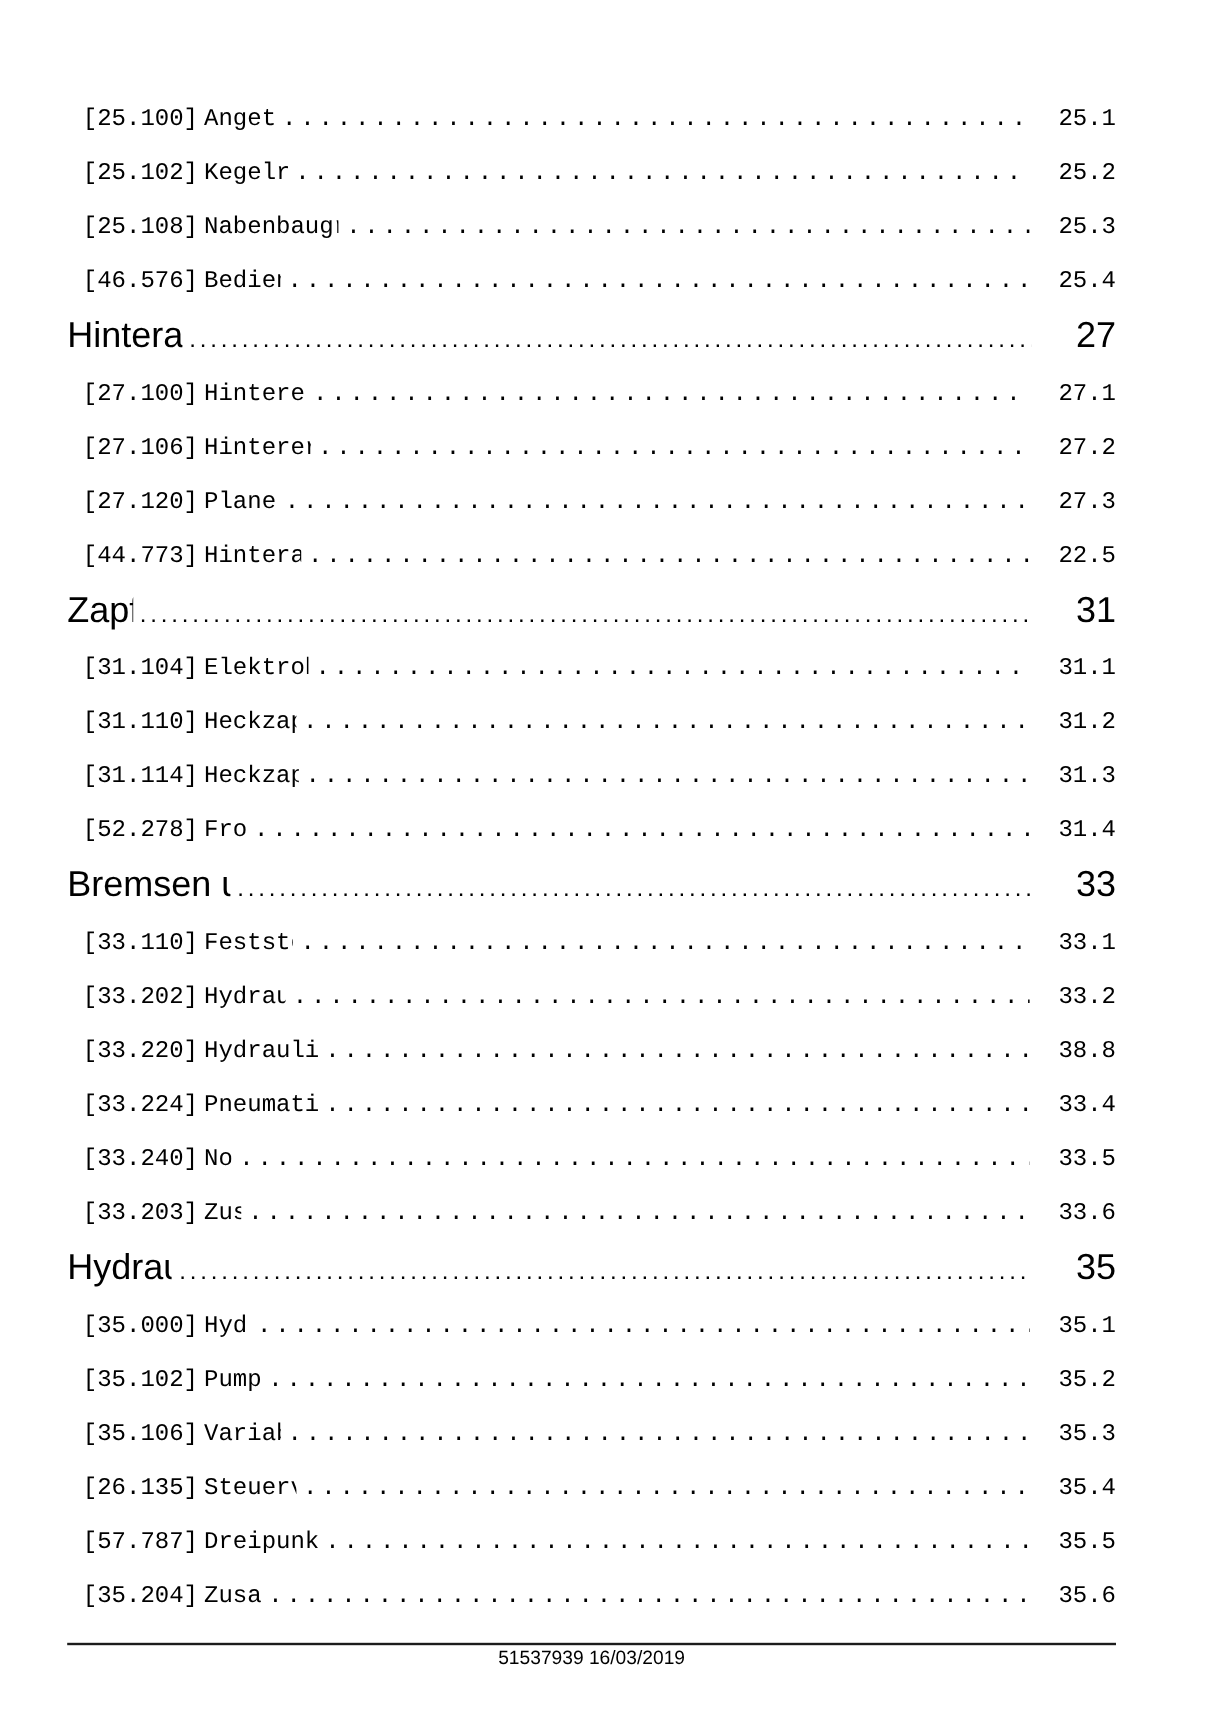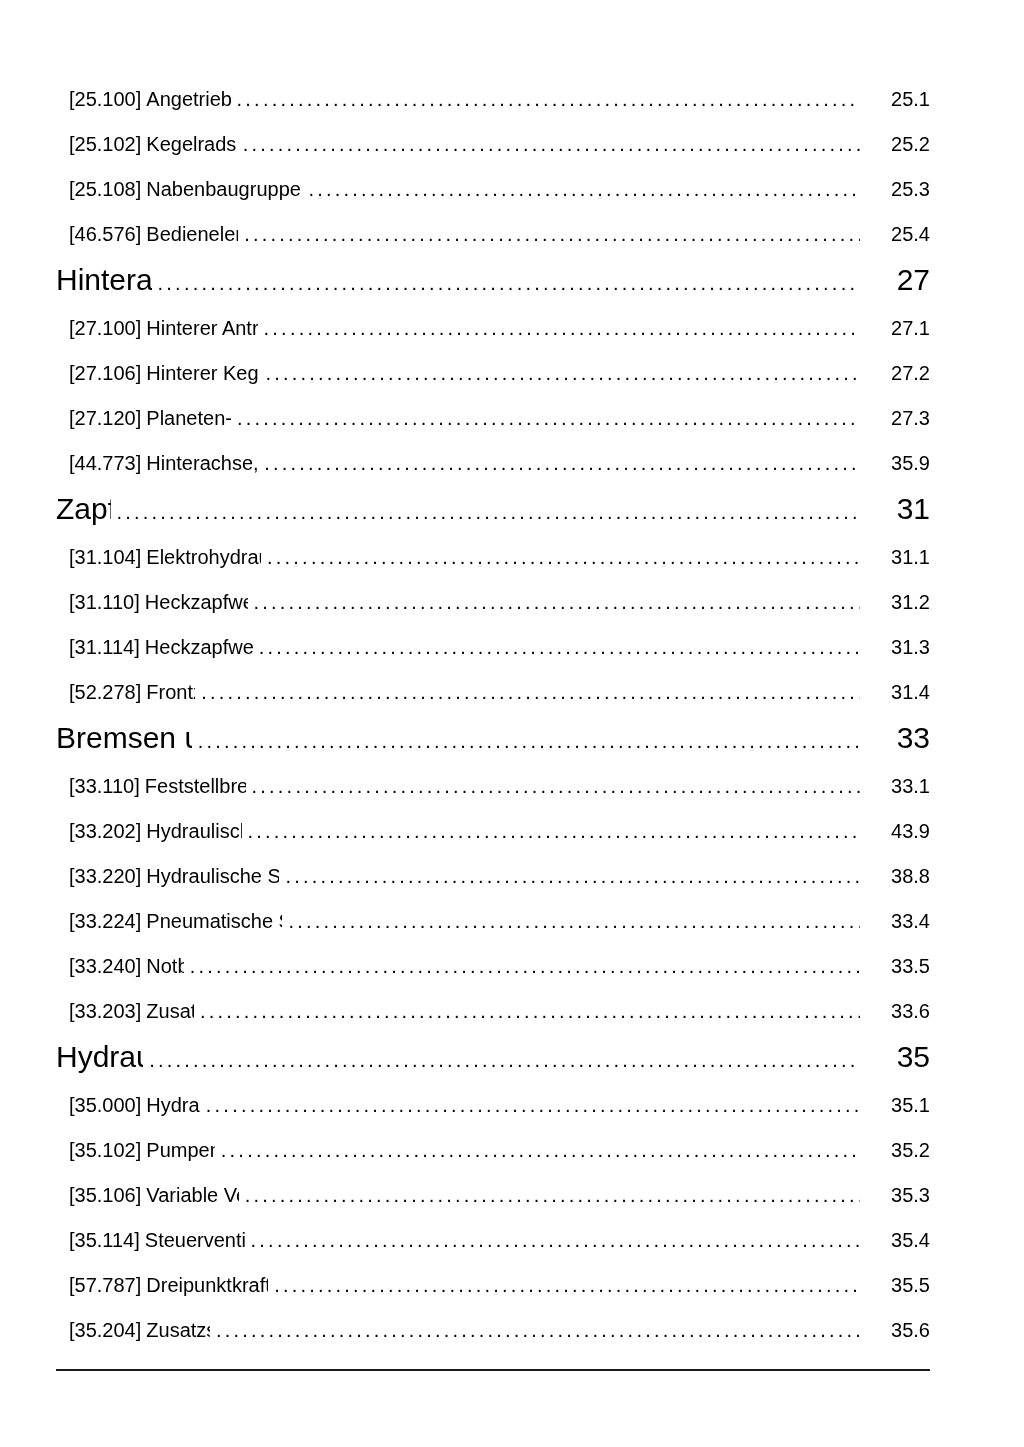--- a/index.html
+++ b/index.html
@@ -25,20 +25,21 @@
     width: 874px;
   }
   .toc-entry {
     display: flex;
     align-items: center;
     font-size: 20px;
     line-height: 21px;
     margin-bottom: 24px;
     padding-left: 13px;
     white-space: nowrap;
+    font-family: Liberation Mono, monospace;
   }
   .toc-header {
     display: flex;
     align-items: baseline;
     font-size: 30px;
     line-height: 33px;
     margin: -6px 0 18px 0;
     white-space: nowrap;
   }
   .code { margin-right: 5px; flex: 0 0 auto; }
@@ -123,21 +124,21 @@
       <div class="toc-entry">
         <span class="code">[27.120]</span>
         <span class="title">Planeten- und Endantriebe</span>
         <span class="leader">........................................................................................................................................................................................................</span>
         <span class="pagenum">27.3</span>
       </div>
       <div class="toc-entry">
         <span class="code">[44.773]</span>
         <span class="title">Hinterachse, Kettengabel-Baugruppe</span>
         <span class="leader">........................................................................................................................................................................................................</span>
-        <span class="pagenum">35.9</span>
+        <span class="pagenum">22.5</span>
       </div>
       <div class="toc-header">
         <span class="title">Zapfwelle</span>
         <span class="leader">........................................................................................................................................................................................................</span>
         <span class="pagenum">31</span>
       </div>
       <div class="toc-entry">
         <span class="code">[31.104]</span>
         <span class="title">Elektrohydraulische hintere Steuerung</span>
         <span class="leader">........................................................................................................................................................................................................</span>
@@ -169,21 +170,21 @@
       <div class="toc-entry">
         <span class="code">[33.110]</span>
         <span class="title">Feststellbremse oder Parksperre</span>
         <span class="leader">........................................................................................................................................................................................................</span>
         <span class="pagenum">33.1</span>
       </div>
       <div class="toc-entry">
         <span class="code">[33.202]</span>
         <span class="title">Hydraulische Betriebsbremsen</span>
         <span class="leader">........................................................................................................................................................................................................</span>
-        <span class="pagenum">43.9</span>
+        <span class="pagenum">33.2</span>
       </div>
       <div class="toc-entry">
         <span class="code">[33.220]</span>
         <span class="title">Hydraulische Steuerung der Anhängerbremse</span>
         <span class="leader">........................................................................................................................................................................................................</span>
         <span class="pagenum">38.8</span>
       </div>
       <div class="toc-entry">
         <span class="code">[33.224]</span>
         <span class="title">Pneumatische Steuerung der Anhängerbremse</span>
@@ -219,32 +220,33 @@
         <span class="leader">........................................................................................................................................................................................................</span>
         <span class="pagenum">35.2</span>
       </div>
       <div class="toc-entry">
         <span class="code">[35.106]</span>
         <span class="title">Variable Verdrängungspumpe</span>
         <span class="leader">........................................................................................................................................................................................................</span>
         <span class="pagenum">35.3</span>
       </div>
       <div class="toc-entry">
-        <span class="code">[35.114]</span>
+        <span class="code">[26.135]</span>
         <span class="title">Steuerventil Dreipunktkraftheber</span>
         <span class="leader">........................................................................................................................................................................................................</span>
         <span class="pagenum">35.4</span>
       </div>
       <div class="toc-entry">
         <span class="code">[57.787]</span>
         <span class="title">Dreipunktkraftheber, Hydraulikeinstellung</span>
         <span class="leader">........................................................................................................................................................................................................</span>
         <span class="pagenum">35.5</span>
       </div>
       <div class="toc-entry">
         <span class="code">[35.204]</span>
         <span class="title">Zusatzsteuerventile</span>
         <span class="leader">........................................................................................................................................................................................................</span>
         <span class="pagenum">35.6</span>
       </div>
     </main>
   <div class="footer-rule"></div>
+  <div class="footer-text">51537939 16/03/2019</div>
 </div>
 
 </body></html>

